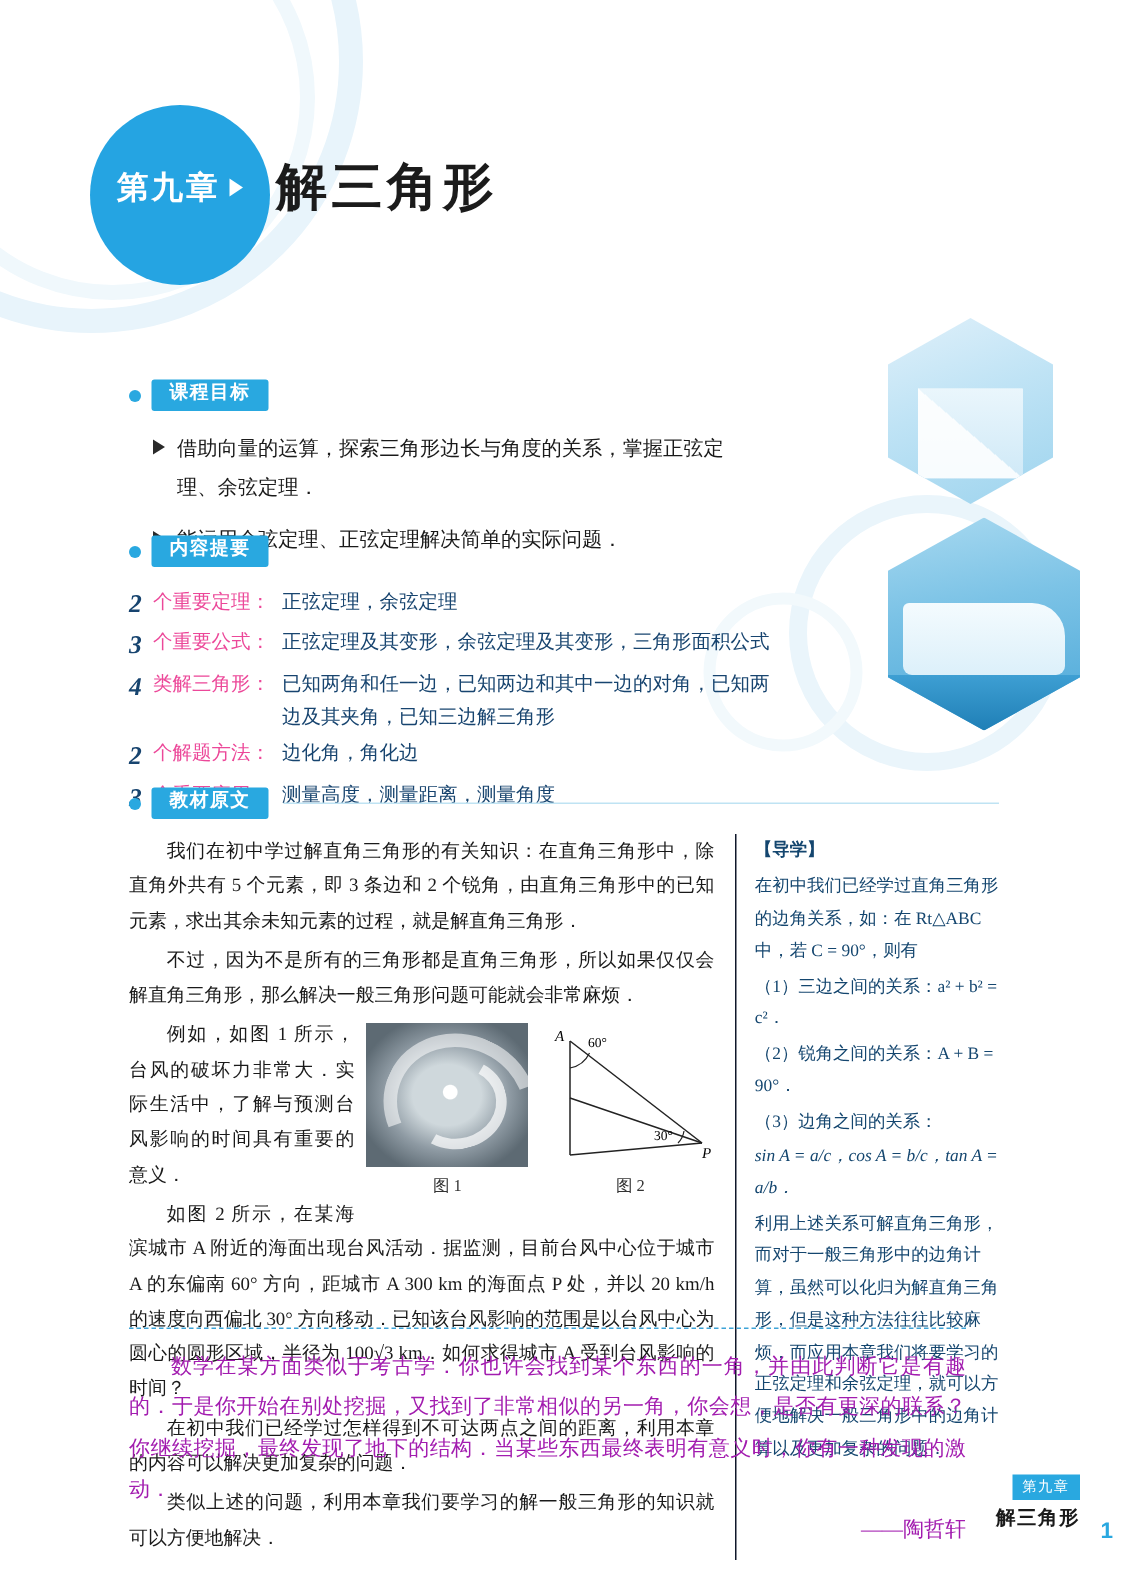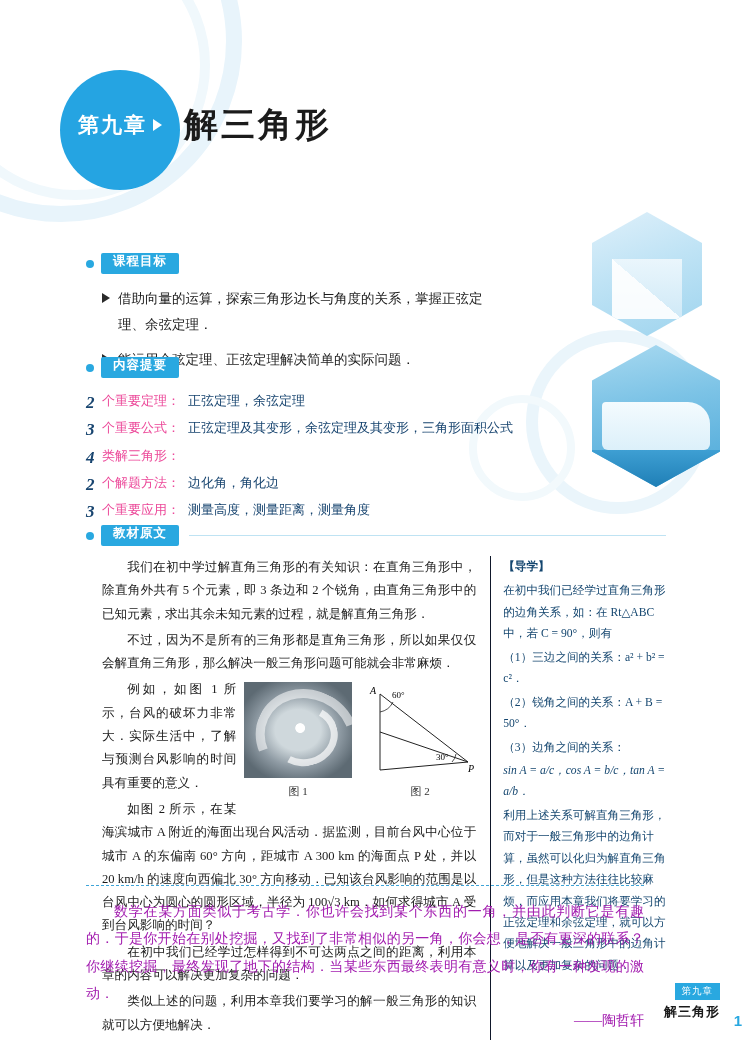--- a/index.html
+++ b/index.html
@@ -186,21 +186,21 @@
     display: flex;
     margin-top: 10px;
   }
   .orig-main {
     width: 398px;
     font-size: 12.6px;
     line-height: 1.85;
     text-align: justify;
   }
   .orig-main p {
-    margin: 0 0 3px 16px;
+    margin: 0 0 3px 0;
     text-indent: 2em;
   }
   .media-row {
     display: flex;
     align-items: flex-start;
     margin: 4px 0 2px 0;
     float: right;
     width: 232px;
     margin-left: 8px;
   }
@@ -400,20 +400,21 @@
       <span class="sum-body">正弦定理，余弦定理</span>
     </div>
     <div class="sum-item">
       <span class="sum-num">3</span>
       <span class="sum-key">个重要公式：</span>
       <span class="sum-body">正弦定理及其变形，余弦定理及其变形，三角形面积公式</span>
     </div>
     <div class="sum-item">
       <span class="sum-num">4</span>
       <span class="sum-key">类解三角形：</span>
+      <span class="sum-body">已知两角和任一边，已知两边和其中一边的对角，已知两边及其夹角，已知三边解三角形</span>
     </div>
     <div class="sum-item">
       <span class="sum-num">2</span>
       <span class="sum-key">个解题方法：</span>
       <span class="sum-body">边化角，角化边</span>
     </div>
     <div class="sum-item">
       <span class="sum-num">3</span>
       <span class="sum-key">个重要应用：</span>
       <span class="sum-body">测量高度，测量距离，测量角度</span>
@@ -460,21 +461,21 @@
       <p>例如，如图 1 所示，台风的破坏力非常大．实际生活中，了解与预测台风影响的时间具有重要的意义．</p>
       <p>如图 2 所示，在某海滨城市 A 附近的海面出现台风活动．据监测，目前台风中心位于城市 A 的东偏南 60° 方向，距城市 A 300 km 的海面点 P 处，并以 20 km/h 的速度向西偏北 30° 方向移动．已知该台风影响的范围是以台风中心为圆心的圆形区域，半径为 100√3 km．如何求得城市 A 受到台风影响的时间？</p>
       <p>在初中我们已经学过怎样得到不可达两点之间的距离，利用本章的内容可以解决更加复杂的问题．</p>
       <p>类似上述的问题，利用本章我们要学习的解一般三角形的知识就可以方便地解决．</p>
     </div>
 
     <div class="sidebar">
       <div class="sidebar-title">【导学】</div>
       <p>在初中我们已经学过直角三角形的边角关系，如：在 Rt△ABC 中，若 C = 90°，则有</p>
       <p>（1）三边之间的关系：a² + b² = c²．</p>
-      <p>（2）锐角之间的关系：A + B = 50°．</p>
+      <p>（2）锐角之间的关系：A + B = 90°．</p>
       <p>（3）边角之间的关系：</p>
       <p class="formula">sin A = a/c，cos A = b/c，tan A = a/b．</p>
       <p>利用上述关系可解直角三角形，而对于一般三角形中的边角计算，虽然可以化归为解直角三角形，但是这种方法往往比较麻烦，而应用本章我们将要学习的正弦定理和余弦定理，就可以方便地解决一般三角形中的边角计算以及更加复杂的问题．</p>
     </div>
   </div>
 </div>
 
 <div class="quote">
   <p>数学在某方面类似于考古学．你也许会找到某个东西的一角，并由此判断它是有趣的．于是你开始在别处挖掘，又找到了非常相似的另一角，你会想，是否有更深的联系？你继续挖掘，最终发现了地下的结构．当某些东西最终表明有意义时，你有一种发现的激动．</p>
   <p class="quote-author">——陶哲轩</p>

